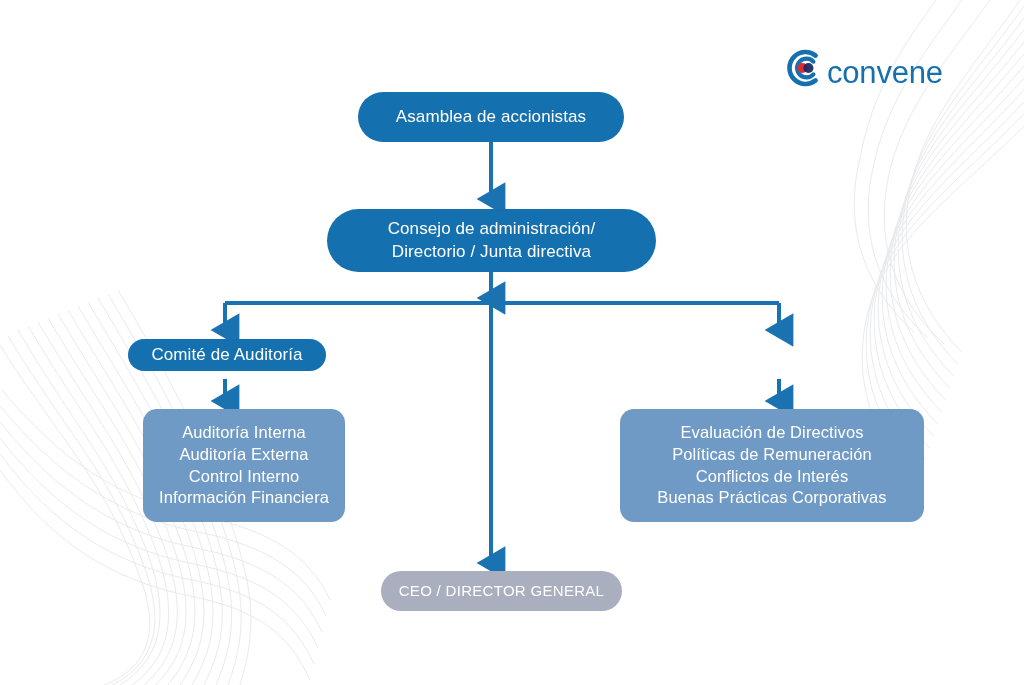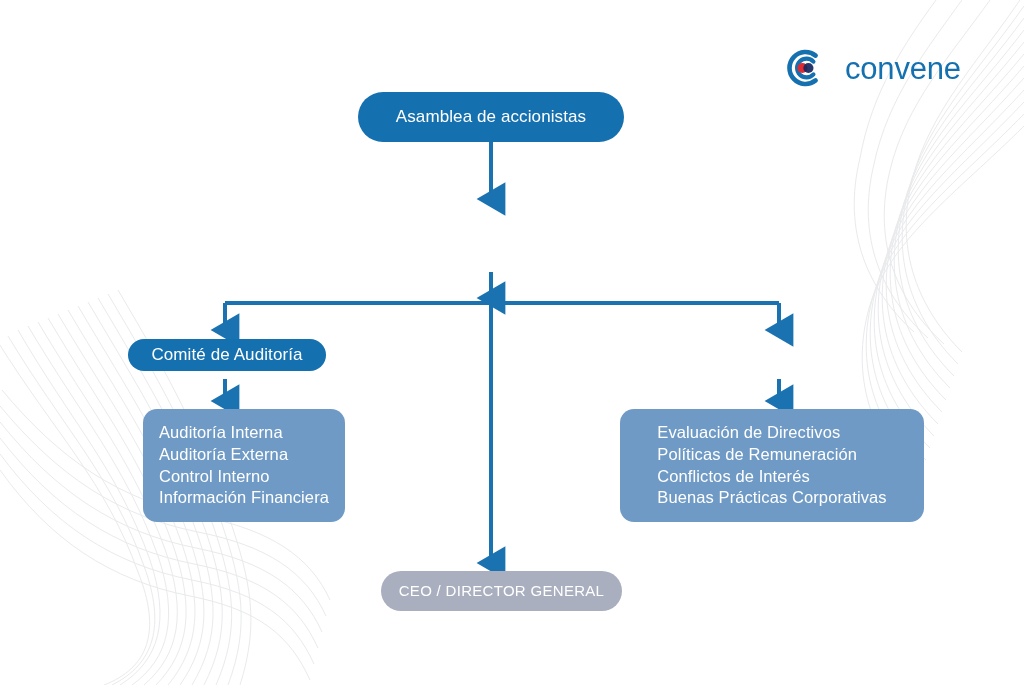--- a/index.html
+++ b/index.html
@@ -40,20 +40,21 @@
     pointer-events: none;
   }
 
   
   .node {
     position: absolute;
     z-index: 2;
     display: flex;
     align-items: center;
     justify-content: center;
+    text-align: center;
     color: #ffffff;
     line-height: 1.32;
     white-space: pre-line;
   }
 
   .node-dark {
     background: #1570AF;
     border-radius: 999px;
     font-size: 17px;
     letter-spacing: 0.1px;
@@ -83,22 +84,22 @@
   #node-practices-list{ left: 620px; top: 409px; width: 304px; height: 113px; }
   #node-ceo           { left: 381px; top: 571px; width: 241px; height: 40px; }
 
   
   #logo {
     position: absolute;
     left: 786px;
     top: 48px;
     z-index: 3;
     display: flex;
-    align-items: center;
-    gap: 19px;
+    align-items: flex-end;
+    gap: 1px;
   }
   #logo-mark { width: 40px; height: 40px; display: block; }
   #logo-text {
     font-size: 31px;
     color: #1470AF;
     letter-spacing: -0.2px;
     font-weight: normal;
     line-height: 1;
   }
 </style>
@@ -170,20 +171,22 @@
       <line x1="225" y1="379" x2="225" y2="401" marker-end="url(#arrowhead)"></line>
 
       <line x1="779" y1="379" x2="779" y2="401" marker-end="url(#arrowhead)"></line>
 
       <line x1="491" y1="303" x2="491" y2="563" marker-end="url(#arrowhead)"></line>
     </g>
   </svg>
 
   <div class="node node-dark" id="node-assembly">Asamblea de accionistas</div>
 
+  <div class="node node-dark" id="node-board">Consejo de administración/
+Directorio / Junta directiva</div>
 
   <div class="node node-dark" id="node-audit-cmte">Comité de Auditoría</div>
 
   <div class="node node-light" id="node-audit-list">Auditoría Interna
 Auditoría Externa
 Control Interno
 Información Financiera</div>
 
 
   <div class="node node-light" id="node-practices-list">Evaluación de Directivos

